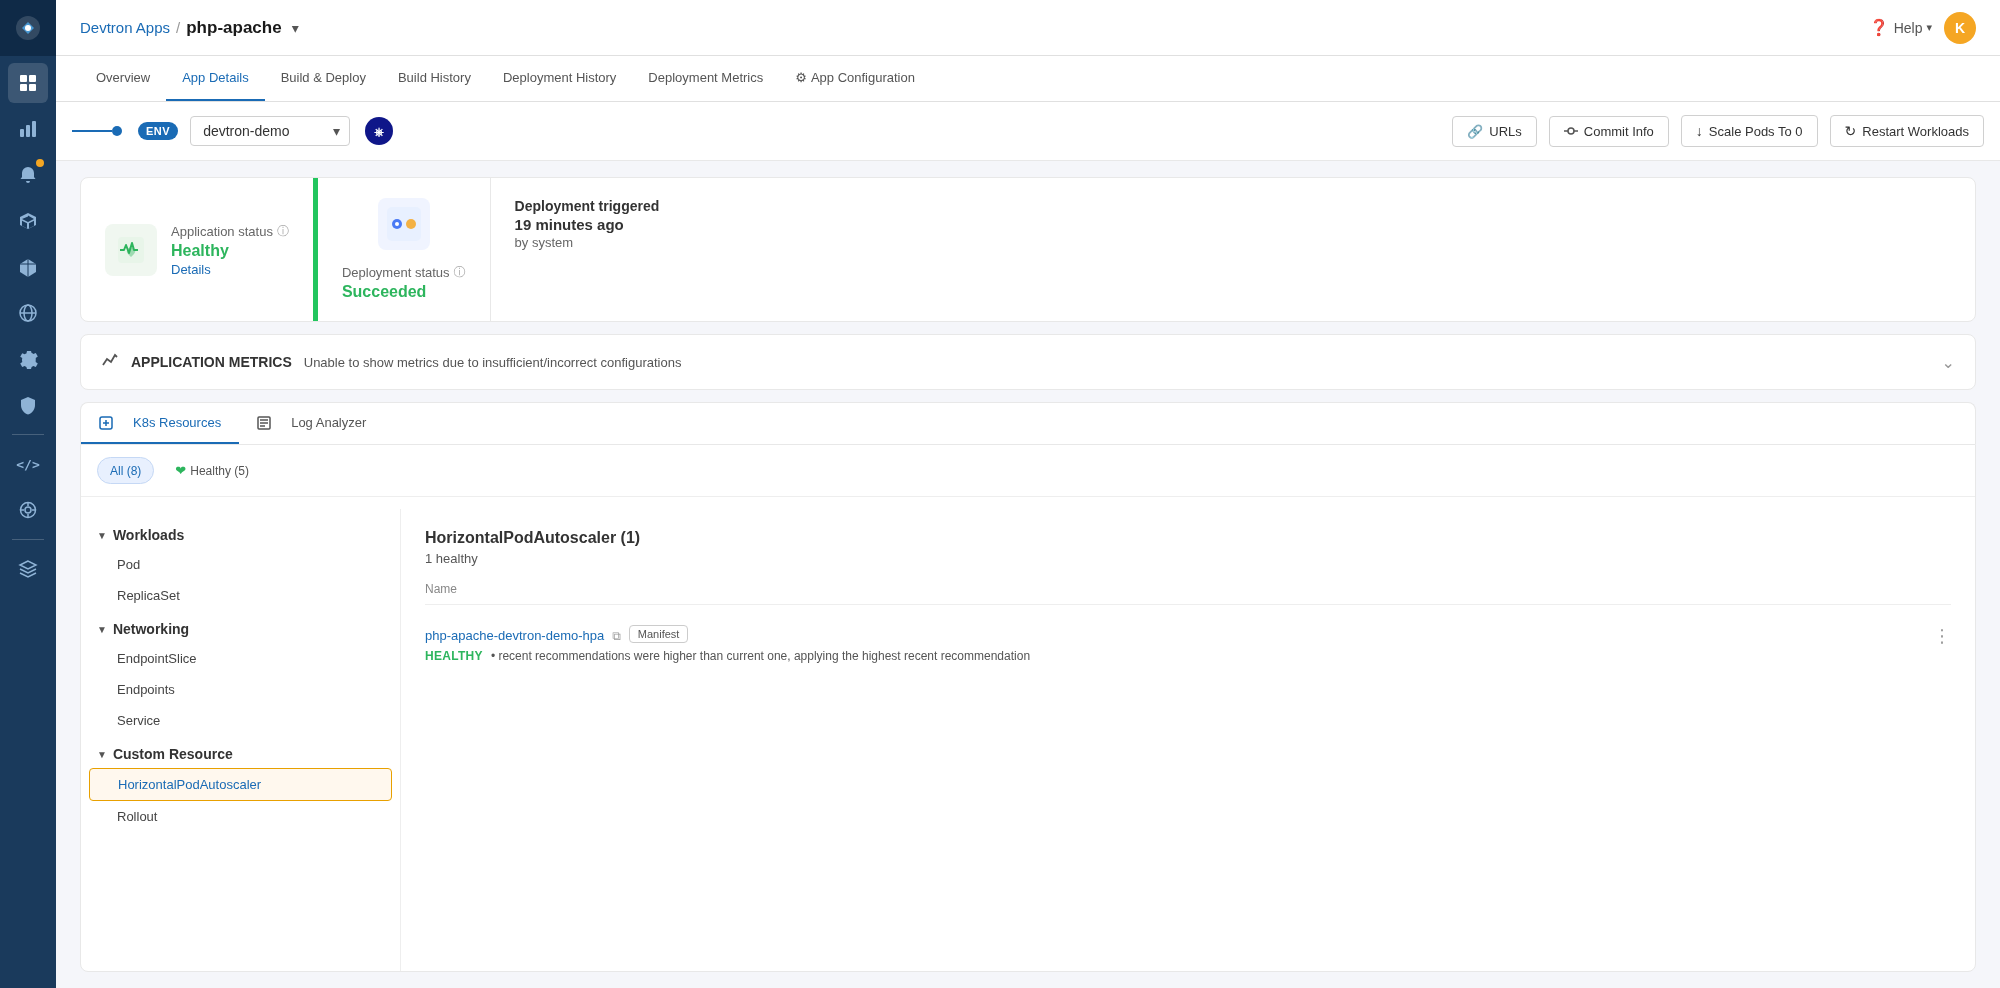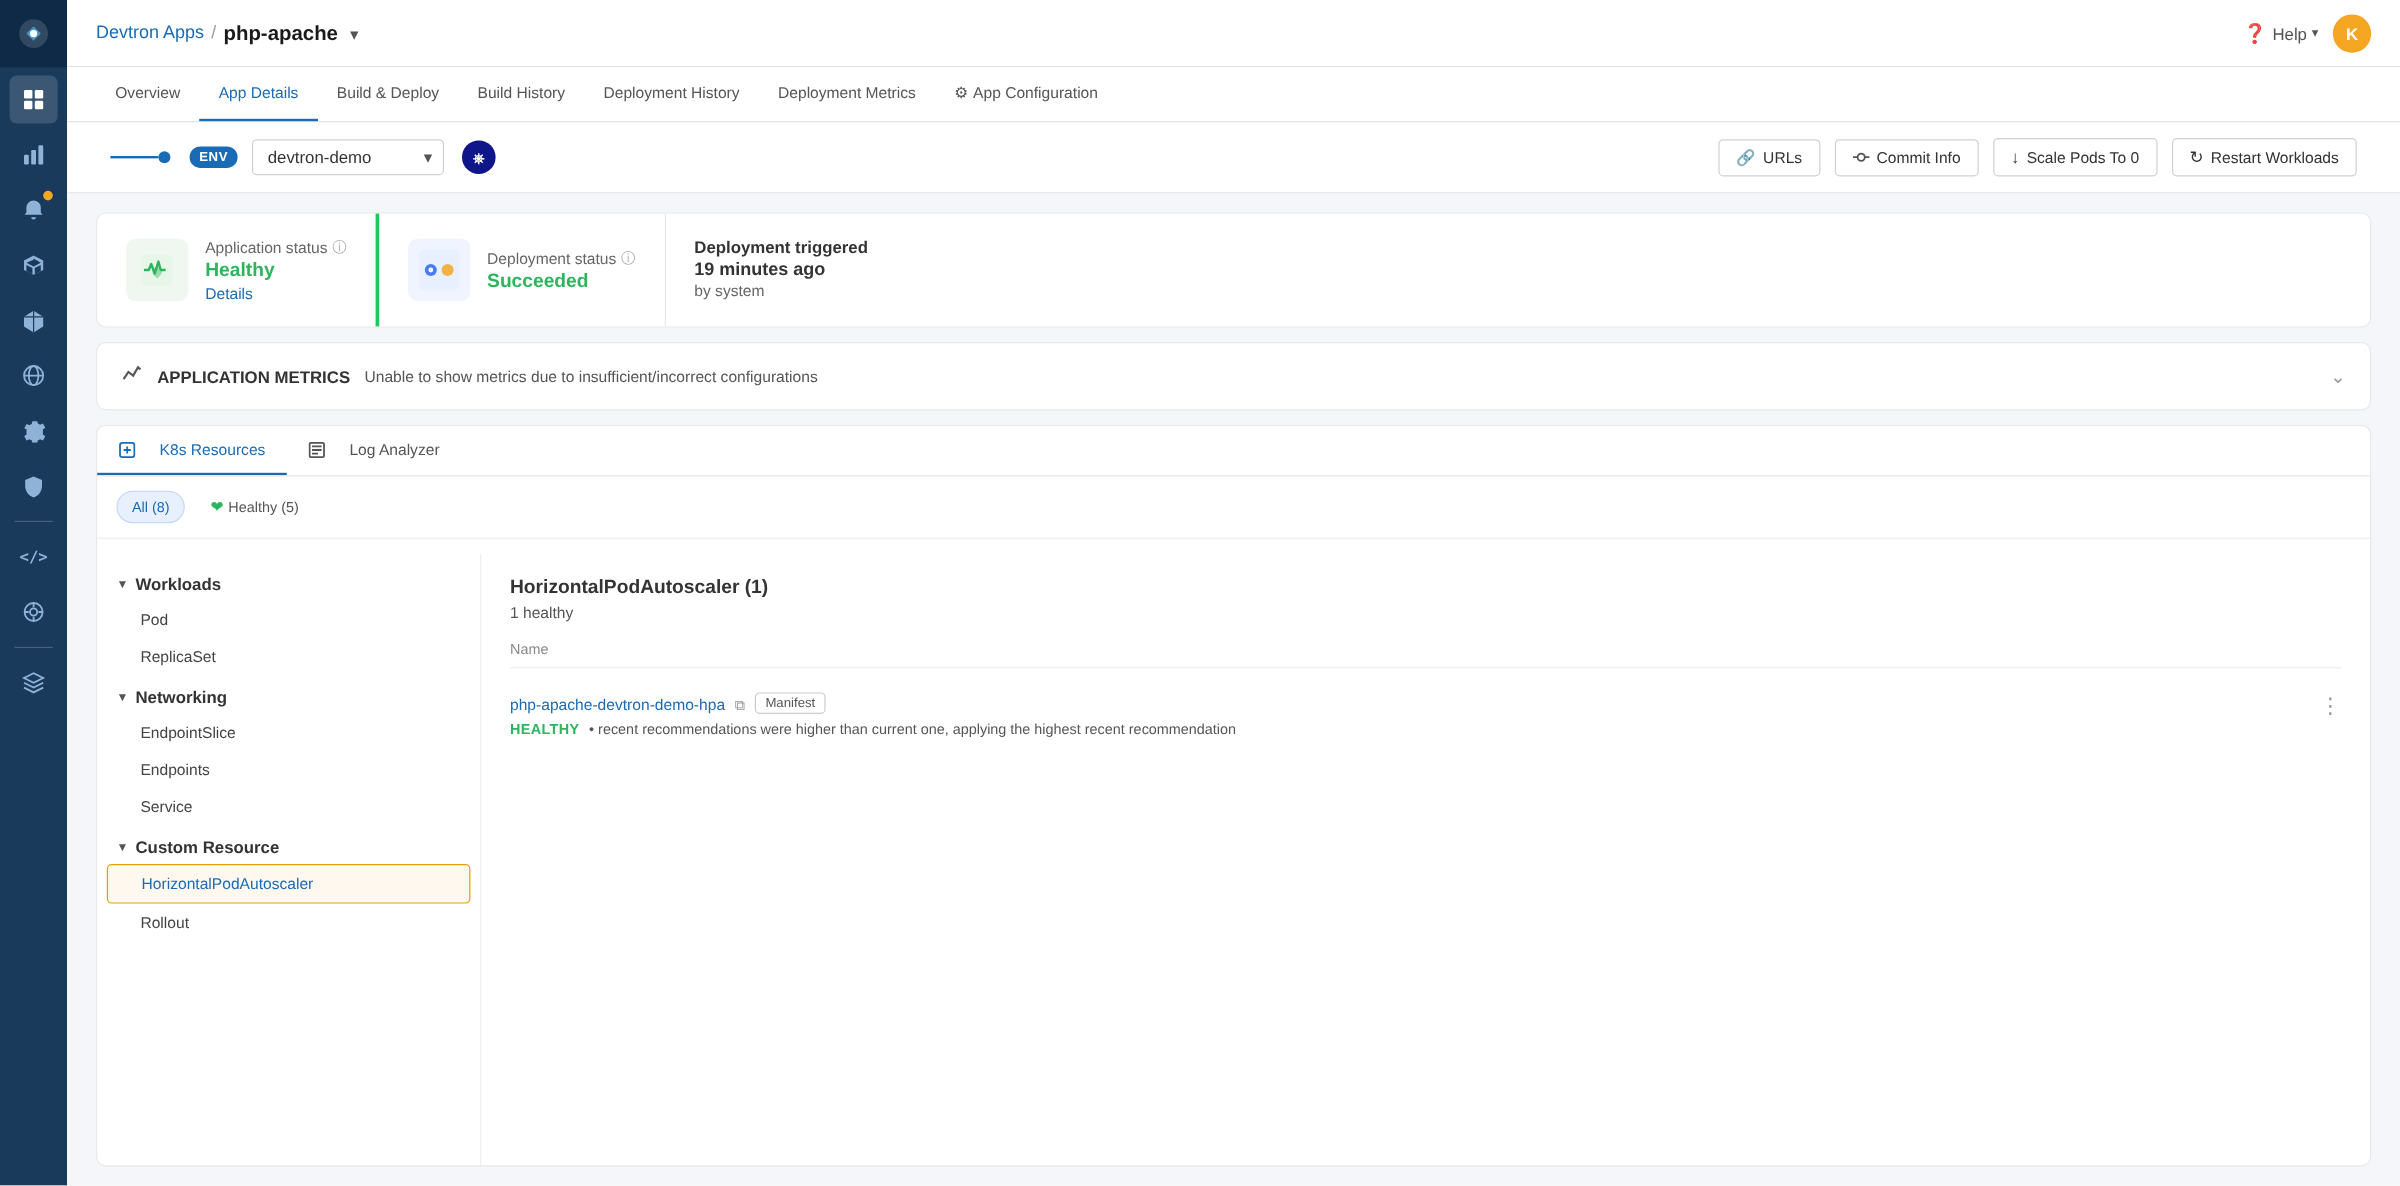--- a/index.html
+++ b/index.html
@@ -160,21 +160,21 @@
       flex: 1;
       overflow-y: auto;
       background: #f5f6fa;
       display: flex;
       flex-direction: column;
     }
 
     
     .env-bar {
       background: #fff;
-      padding: 12px 36px;
+      padding: 12px 16px;
       display: flex;
       align-items: center;
       gap: 12px;
       border-bottom: 1px solid #e8e8e8;
       flex-shrink: 0;
     }
     .env-badge {
       background: #1a6bb5;
       color: #fff;
       font-size: 11px;
@@ -247,21 +247,22 @@
       align-items: stretch;
     }
     .status-card {
       display: flex;
       align-items: center;
       gap: 14px;
       padding: 20px 24px;
       flex: 0 0 auto;
     }
     .status-card + .status-card {
-      border-left: 3px solid #22c55e;
+      border-left: 5px solid #22c55e;
+      flex-direction: column;
     }
     .status-icon-wrap {
       width: 52px;
       height: 52px;
       border-radius: 8px;
       background: #f0f7f0;
       display: flex;
       align-items: center;
       justify-content: center;
       font-size: 24px;

